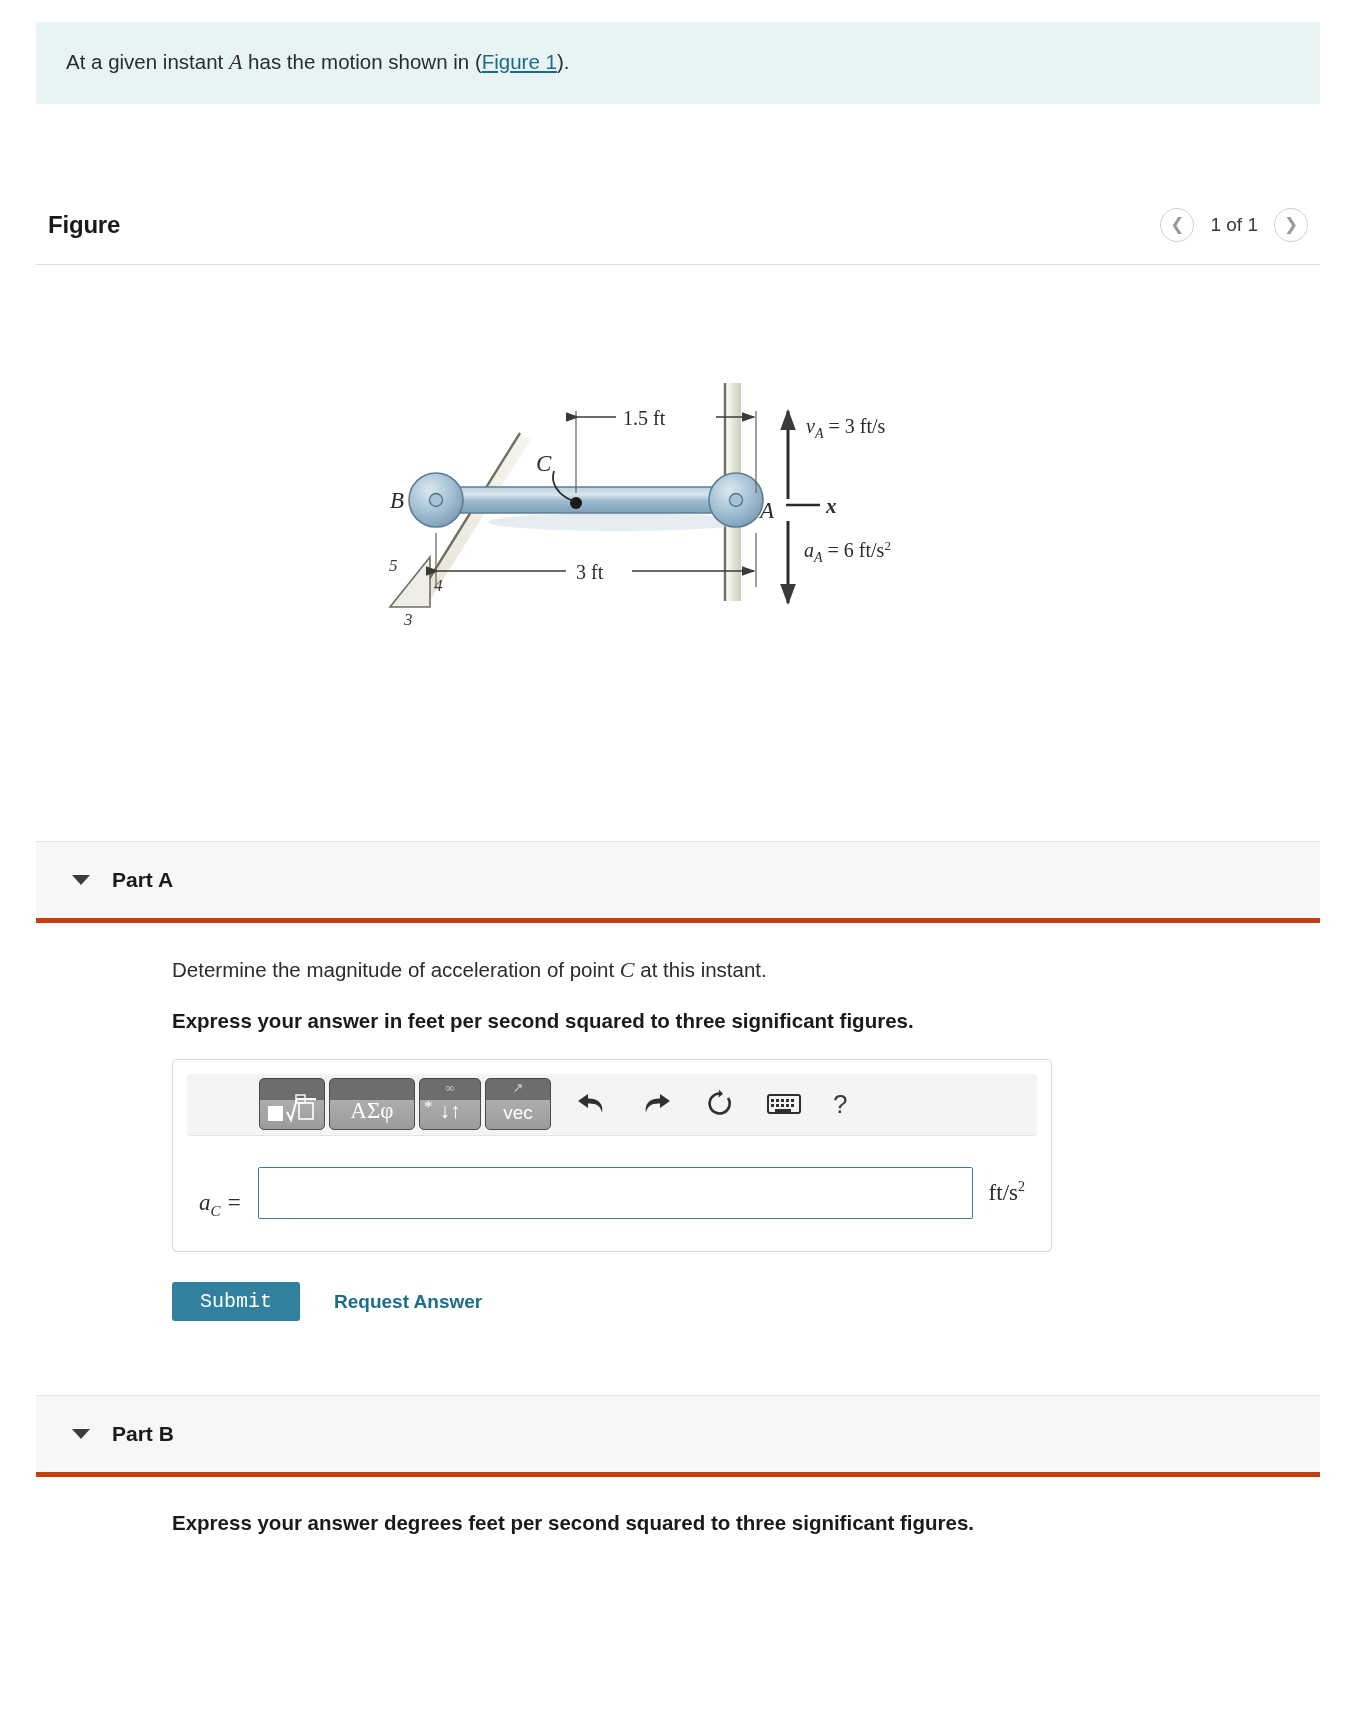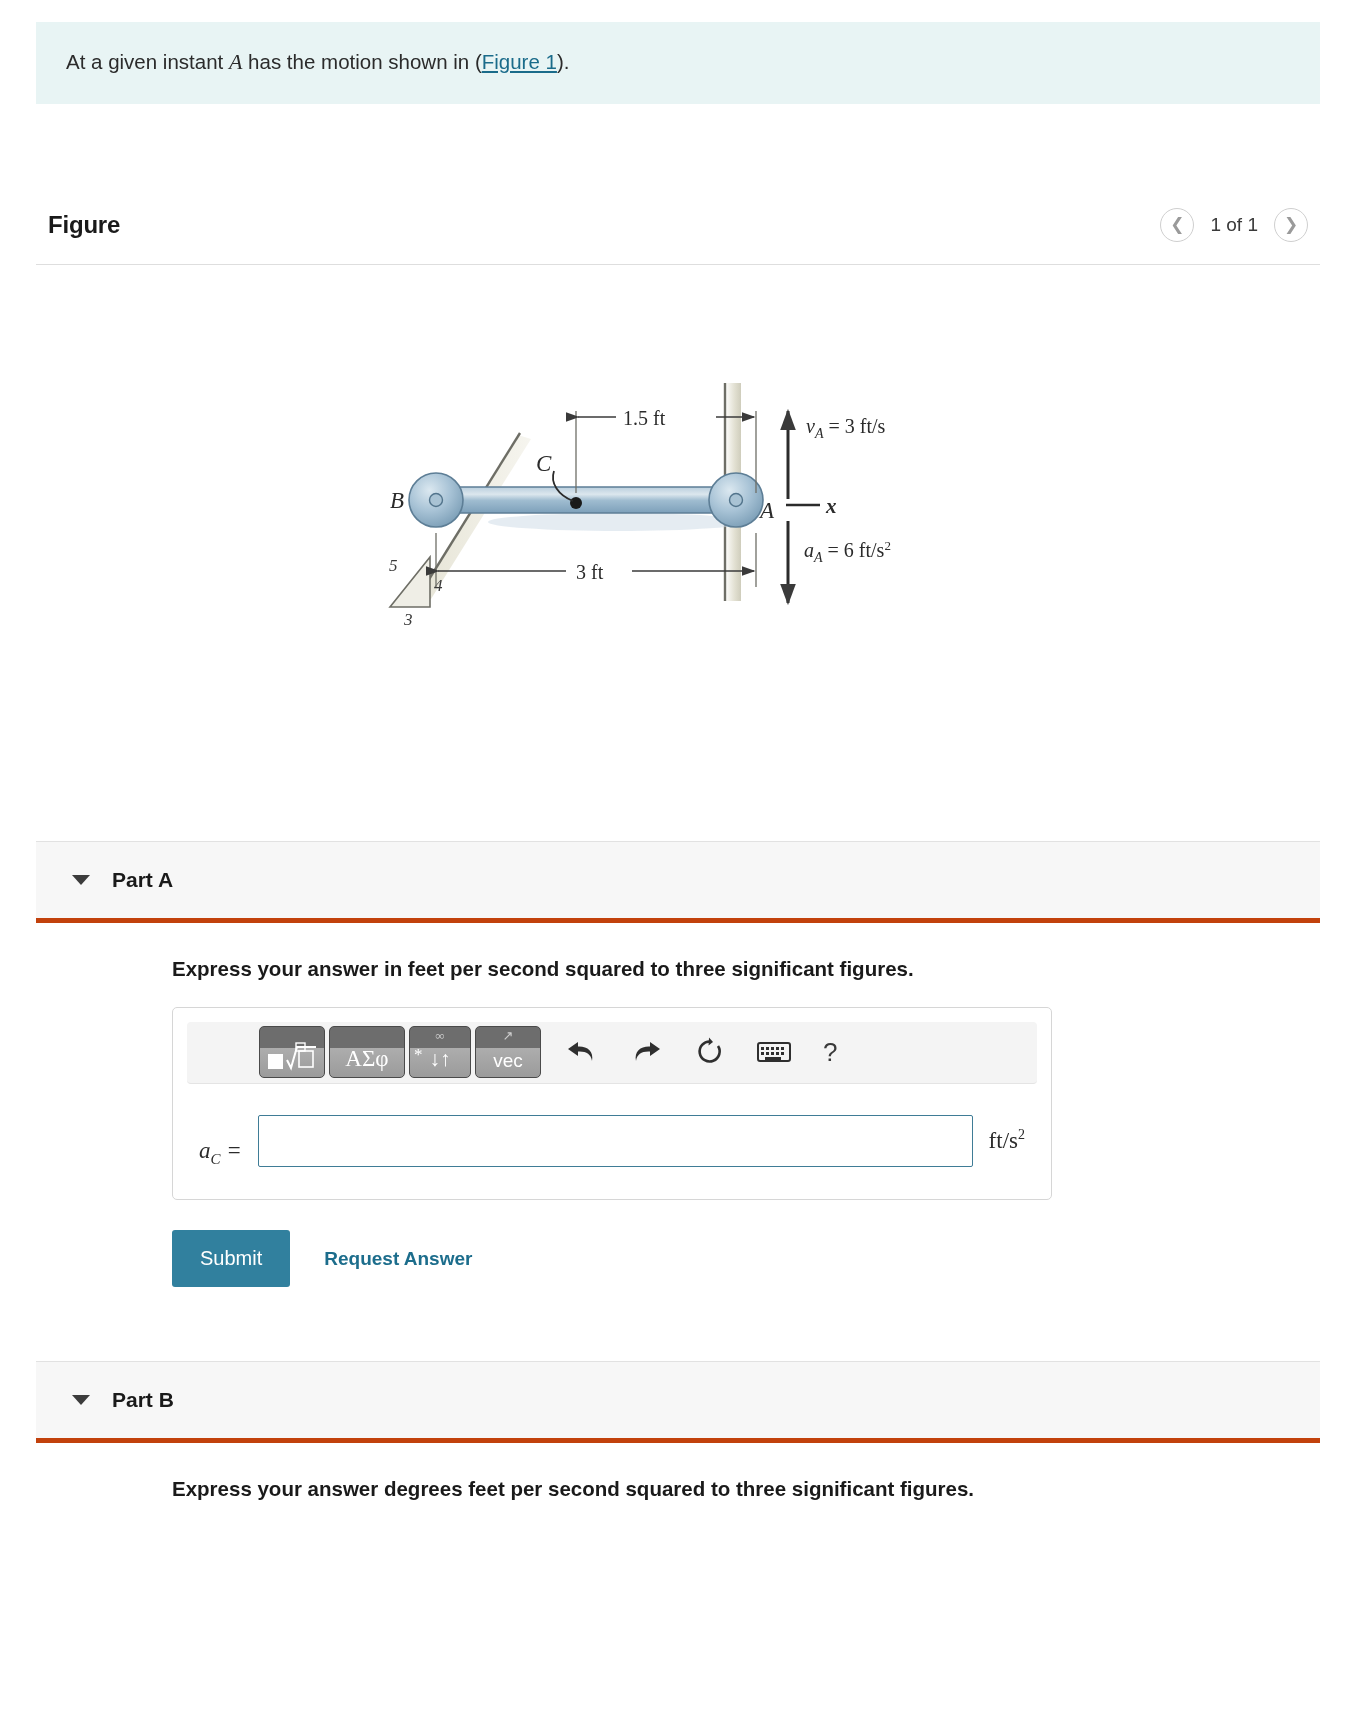--- a/index.html
+++ b/index.html
@@ -78,21 +78,21 @@
   }
   .mbtn {
     height: 52px; min-width: 58px; cursor: pointer;
     border: 1px solid #4a4a4a; border-radius: 5px;
     background: linear-gradient(180deg,#6d6d6d 0%,#6d6d6d 42%,#adadad 42%,#9b9b9b 100%);
     color: #ffffff; display: flex; align-items: flex-end; justify-content: center;
     padding-bottom: 5px; font-size: 21px; overflow: hidden;
     font-family: "Liberation Serif", serif; position: relative;
   }
   .mbtn.tpl { width: 66px; }
-  .mbtn.greek { width: 76px; font-size: 23px; }
+  .mbtn.greek { width: 86px; font-size: 23px; }
   .mbtn.ops { width: 62px; }
   .mbtn.vec { width: 66px; font-size: 19px; font-family: "Liberation Sans", sans-serif; }
   .mbtn .top-glyph {
     position: absolute; top: 1px; left: 0; right: 0; text-align: center;
     font-size: 13px; color: #cfcfcf;
   }
   .icon-btn {
     width: 46px; height: 46px; cursor: pointer; margin-left: 14px;
     display: flex; align-items: center; justify-content: center;
     color: #2f2f2f;
@@ -109,22 +109,22 @@
     flex: 1; height: 52px; border: 1px solid #3f7c96; border-radius: 2px;
     background: #fff; outline: none; font-size: 19px; padding: 0 10px;
     font-family: "Liberation Sans", sans-serif;
   }
   .ans-units { font-family: "Liberation Serif", serif; font-size: 23px; white-space: nowrap; }
   .ans-units sup { font-size: 14px; }
 
   .action-row { display: flex; align-items: center; gap: 34px; margin: 30px 0 0 100px; }
   .submit-btn {
     background: #31809e; color: #fff; border: none; border-radius: 3px;
-    font-size: 20px; padding: 17px 28px; cursor: pointer;
-    font-family: Liberation Sans, sans-serif;
+    font-size: 20px; padding: 8px 28px; cursor: pointer;
+    font-family: Liberation Mono, monospace;
   }
   .req-link {
     color: #1c6d8c; font-size: 19px; font-weight: bold;
     cursor: pointer;
   }
   .spacer-b { height: 64px; }
 </style>
 </head>
 <body>
 
@@ -254,20 +254,23 @@
   </div>
 </div>
 
 <div class="part-sep"></div>
 <div class="part-header">
   <div class="disclosure"></div>
   <div class="part-label">Part A</div>
 </div>
 
 <div class="part-body">
+  <div class="q-text">
+    <span>Determine the magnitude of acceleration of point </span><span class="mathvar">C</span><span> at this instant.</span>
+  </div>
   <div class="q-bold">Express your answer in feet per second squared to three significant figures.</div>
 
   <div class="answer-box">
     <div class="mathbar">
       <div class="mbtn tpl">
         <svg width="52" height="30" viewBox="0 0 52 30">
           <rect x="2" y="12" width="15" height="15" fill="#ffffff"></rect>
           <path d="M21,18 L25,26 L31,5 L50,5" stroke="#ffffff" stroke-width="2" fill="none"></path>
           <rect x="33" y="9" width="14" height="16" fill="none" stroke="#ffffff" stroke-width="1.6"></rect>
           <rect x="30" y="1" width="9" height="8" fill="none" stroke="#ffffff" stroke-width="1.4"></rect>

